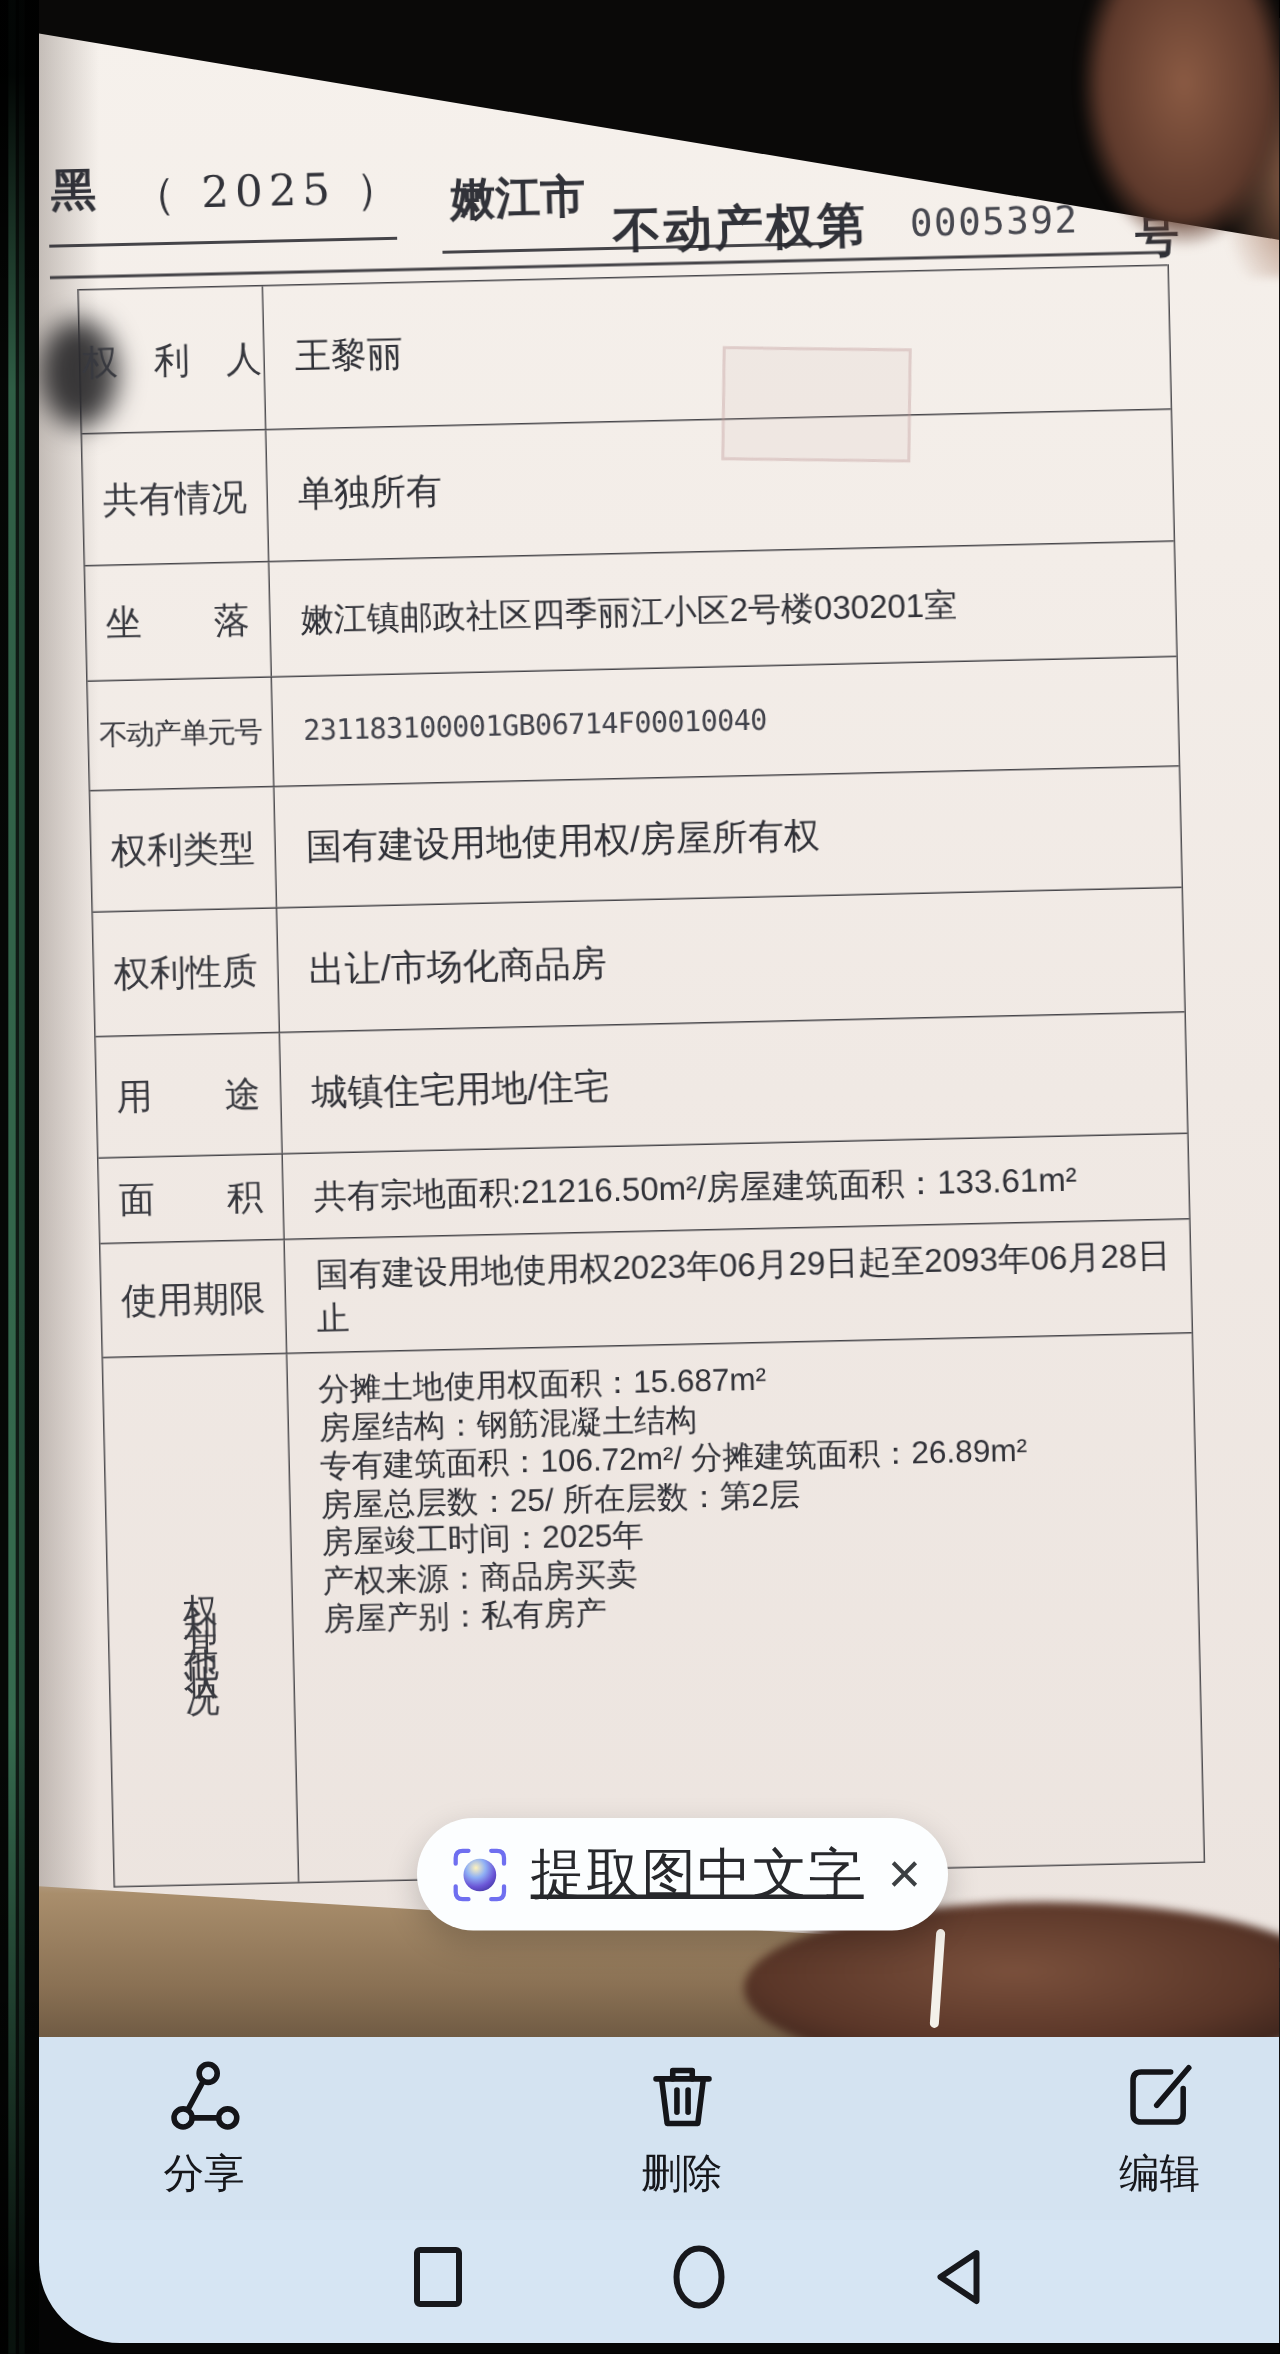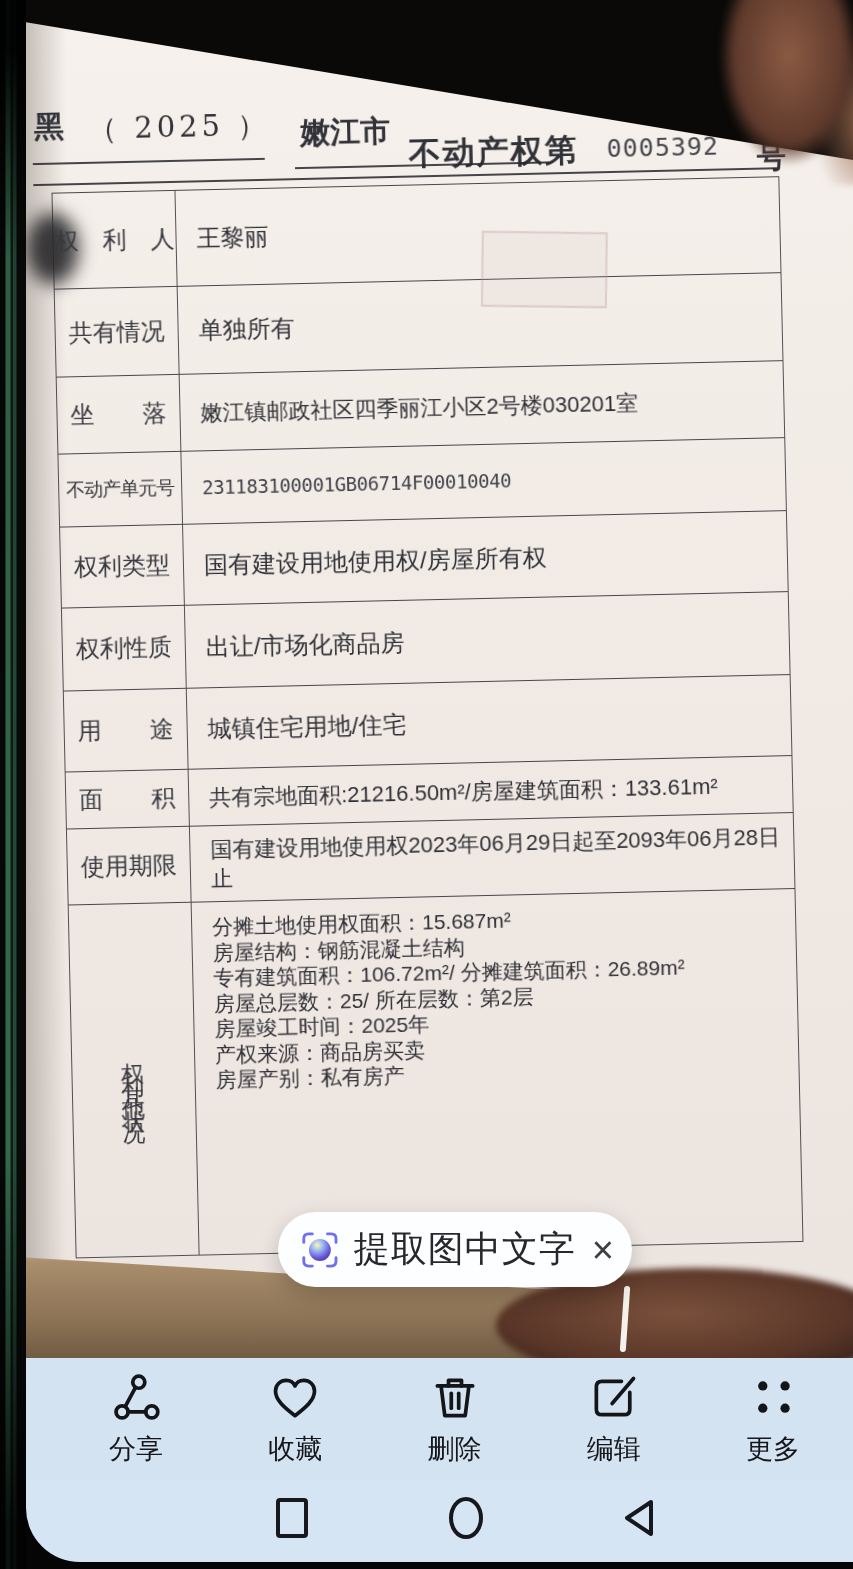--- a/index.html
+++ b/index.html
@@ -71,21 +71,21 @@
   .vlab{writing-mode:vertical-rl;text-orientation:upright;letter-spacing:12px;font-size:23px;}
   .stamp{position:absolute;left:470px;top:222px;width:122px;height:72px;transform:rotate(2deg);
          border:2px solid rgba(185,150,150,.35);background:rgba(200,170,170,.10);}
   .smudge{position:absolute;left:16px;top:192px;width:52px;height:72px;border-radius:50%;
           background:rgba(20,20,22,.8);filter:blur(9px);}
 
   
   .ocr-pill{position:absolute;left:252px;top:1212px;width:354px;height:75px;z-index:5;
         background:#fcfeff;border-radius:38px;display:flex;align-items:center;
         padding:0 18px 0 22px;box-sizing:border-box;box-shadow:0 8px 22px rgba(0,0,0,.20);}
-  .ocr-label{font-size:36px;color:#27282c;margin:0 14px 0 14px;white-space:nowrap;letter-spacing:1px;}
+  .ocr-label{font-size:36px;color:#27282c;margin:0 14px 0 14px;white-space:nowrap;letter-spacing:1px;text-decoration:underline;}
   .ocr-close{font-size:38px;color:#3c4043;font-weight:400;line-height:1;margin-left:2px;}
 
   
   .toolbar{position:absolute;left:0;top:1358px;width:827px;height:122px;background:#d4e3f1;z-index:6;
         display:flex;justify-content:space-between;align-items:center;
         padding:0 30px 0 60px;box-sizing:border-box;}
   .tool-item{width:100px;display:flex;flex-direction:column;align-items:center;gap:7px;}
   .tool-item svg{display:block;}
   .tool-label{font-size:27px;color:#16171b;font-weight:500;}
 
@@ -211,51 +211,36 @@
         <svg width="52" height="52" viewBox="0 0 56 56" fill="none" stroke="#141519" stroke-width="4" stroke-linecap="round">
           <circle cx="31" cy="11" r="6.5"></circle>
           <circle cx="13" cy="43" r="6.5"></circle>
           <circle cx="45" cy="43" r="6.5"></circle>
           <path d="M27.5,16.5 L16.5,37"></path>
           <path d="M19.5,43 H38.5"></path>
         </svg>
         <span class="tool-label">分享</span>
       </div>
       <div class="tool-item">
-        <svg width="52" height="52" viewBox="0 0 56 56" fill="none" stroke="#141519" stroke-width="4" stroke-linejoin="round">
-          <path d="M28,47 C16,38 7,30 7,20.5 C7,13.5 12.5,9 18.5,9 C23,9 26.5,11.5 28,15 C29.5,11.5 33,9 37.5,9 C43.5,9 49,13.5 49,20.5 C49,30 40,38 28,47 Z"></path>
-        </svg>
-        <span class="tool-label">收藏</span>
-      </div>
-      <div class="tool-item">
         <svg width="52" height="52" viewBox="0 0 56 56" fill="none" stroke="#141519" stroke-width="4" stroke-linecap="round" stroke-linejoin="round">
           <path d="M9,15 H47"></path>
           <path d="M21,15 V9 H35 V15"></path>
           <path d="M13,15 L17,47 H39 L43,15"></path>
           <path d="M24,23 V39"></path>
           <path d="M32,23 V39"></path>
         </svg>
         <span class="tool-label">删除</span>
       </div>
       <div class="tool-item">
         <svg width="52" height="52" viewBox="0 0 56 56" fill="none" stroke="#141519" stroke-width="4" stroke-linecap="round" stroke-linejoin="round">
           <path d="M36,10 H15 Q9,10 9,16 V40 Q9,46 15,46 H39 Q45,46 45,40 V22"></path>
           <path d="M26,34 L49,7"></path>
         </svg>
         <span class="tool-label">编辑</span>
       </div>
-      <div class="tool-item">
-        <svg width="52" height="52" viewBox="0 0 56 56" fill="#141519">
-          <circle cx="17" cy="15" r="5"></circle>
-          <circle cx="41" cy="15" r="5"></circle>
-          <circle cx="17" cy="39" r="5"></circle>
-          <circle cx="41" cy="39" r="5"></circle>
-        </svg>
-        <span class="tool-label">更多</span>
-      </div>
     </div>
 
     <div class="navbar">
       <div class="nav-btn">
         <svg width="40" height="48" viewBox="0 0 40 48" fill="none" stroke="#17181c" stroke-width="4">
           <rect x="6" y="6" width="28" height="36" rx="2"></rect>
         </svg>
       </div>
       <div class="nav-btn">
         <svg width="42" height="52" viewBox="0 0 42 52" fill="none" stroke="#17181c" stroke-width="4">

